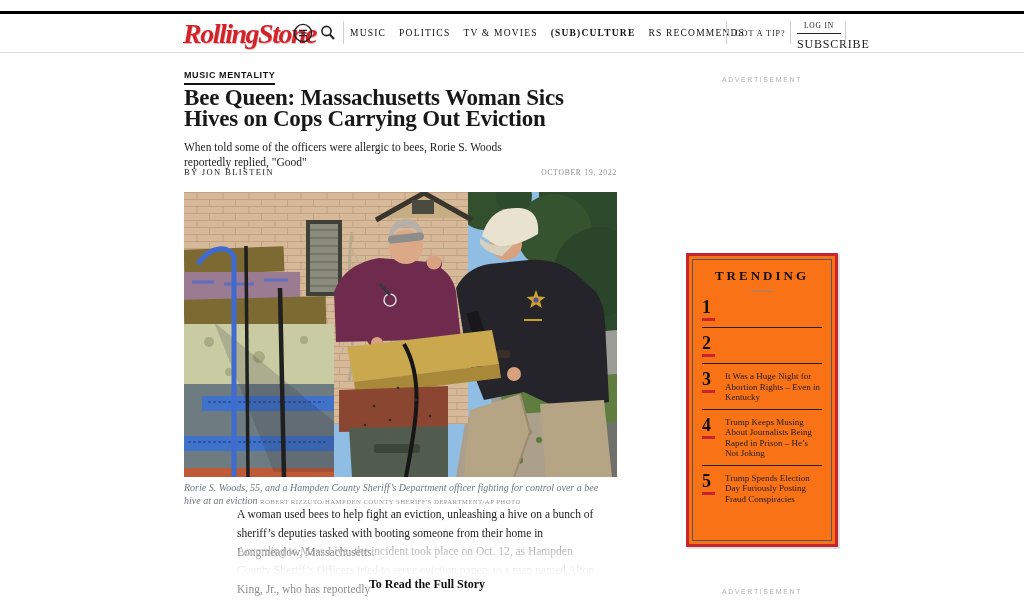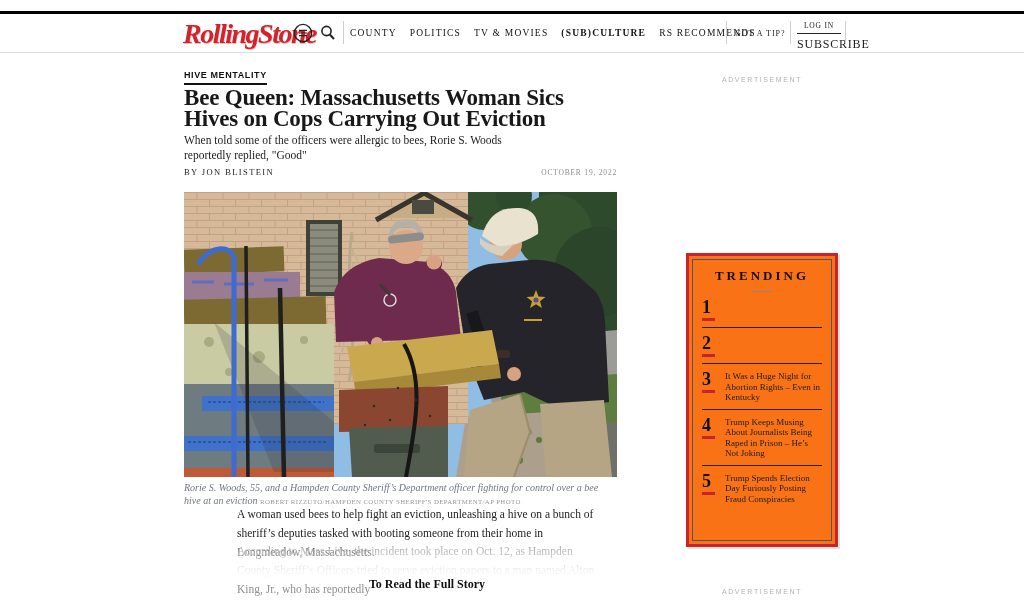--- a/index.html
+++ b/index.html
@@ -20,21 +20,21 @@
   .nav-link.active { font-weight:700; }
   .tip { left:735px; top:29px; font-size:8px; letter-spacing:1px; color:#222; cursor:pointer; }
   .auth { left:797px; top:21px; width:44px; text-align:center; }
   .auth .login { font-size:7.5px; letter-spacing:0.8px; color:#222; display:block; padding-bottom:3px; border-bottom:1px solid #222; cursor:pointer; }
   .auth .subscribe { font-size:12px; letter-spacing:0.8px; color:#222; display:block; padding-top:3px; cursor:pointer; }
 
   
   .category { left:184px; top:70px; font-family:"Liberation Sans",sans-serif; font-weight:700; font-size:9px;
               letter-spacing:0.6px; color:#111; border-bottom:2px solid #111; padding-bottom:3px; cursor:pointer; }
   .headline { left:184px; top:87px; width:433px; font-weight:700; font-size:23px; line-height:21px; letter-spacing:-0.2px; color:#181818; }
-  .dek { left:184px; top:133px; width:352px; font-size:11.5px; line-height:15px; color:#222; }
+  .dek { left:184px; top:140px; width:352px; font-size:11.5px; line-height:15px; color:#222; }
   .byline-row { left:184px; top:167px; width:433px; display:flex; justify-content:space-between; align-items:baseline; }
   .byline { font-size:8.5px; letter-spacing:1.4px; color:#222; cursor:pointer; }
   .pubdate { font-size:7.5px; letter-spacing:0.8px; color:#8d8d8d; }
   .hero { left:184px; top:192px; width:433px; height:285px; overflow:hidden; background:#cbb58f; }
   .caption { left:184px; top:482px; width:433px; font-style:italic; font-size:10px; line-height:12.5px; color:#6f7680; }
   .credit { font-style:normal; font-size:6.8px; letter-spacing:0.4px; color:#98999c; }
   .para1 { left:237px; top:505px; width:358px; font-size:11.5px; line-height:19px; color:#222; }
   .para2 { left:237px; top:542px; width:358px; font-size:11.5px; line-height:19px; color:#8f8f8f; }
   .fade-overlay { left:184px; top:540px; width:433px; height:38px;
                   background:linear-gradient(to bottom, rgba(255,255,255,0.1), rgba(255,255,255,0.92) 85%); pointer-events:none; }
@@ -75,37 +75,37 @@
   <svg width="18" height="18" viewBox="0 0 18 18">
       <circle cx="7.5" cy="7" r="4.6" fill="none" stroke="#222" stroke-width="1.6"></circle>
       <path d="M10.8 10.5 L15 15" stroke="#222" stroke-width="2"></path>
     </svg>
 </span>
 
 <div class="abs v-div" style="left:343px;"></div>
 
 <nav class="abs nav-links">
 
-<a class="nav-link">COUNTY</a>
+<a class="nav-link">MUSIC</a>
     <a class="nav-link">POLITICS</a>
     <a class="nav-link">TV &amp; MOVIES</a>
     <a class="nav-link active">(SUB)CULTURE</a>
     <a class="nav-link">RS RECOMMENDS</a>
   </nav>
 
 <div class="abs v-div" style="left:726px;"></div>
 <a class="abs tip">GOT A TIP?</a>
 <div class="abs v-div" style="left:790px;"></div>
 <div class="abs auth">
   <a class="login">LOG IN</a>
   <a class="subscribe">SUBSCRIBE</a>
 </div>
 <div class="abs v-div" style="left:845px;"></div>
 
-<a class="abs category">HIVE MENTALITY</a>
+<a class="abs category">MUSIC MENTALITY</a>
 <h1 class="abs headline">Bee Queen: Massachusetts Woman Sics Hives on Cops Carrying Out Eviction</h1>
 <p class="abs dek">When told some of the officers were allergic to bees, Rorie S. Woods reportedly replied, "Good"</p>
 <div class="abs byline-row">
   <a class="byline">BY JON BLISTEIN</a>
   <span class="pubdate">OCTOBER 19, 2022</span>
 </div>
 
 <div class="abs hero">
 <svg width="433" height="285" viewBox="0 0 433 285">
   <defs>

